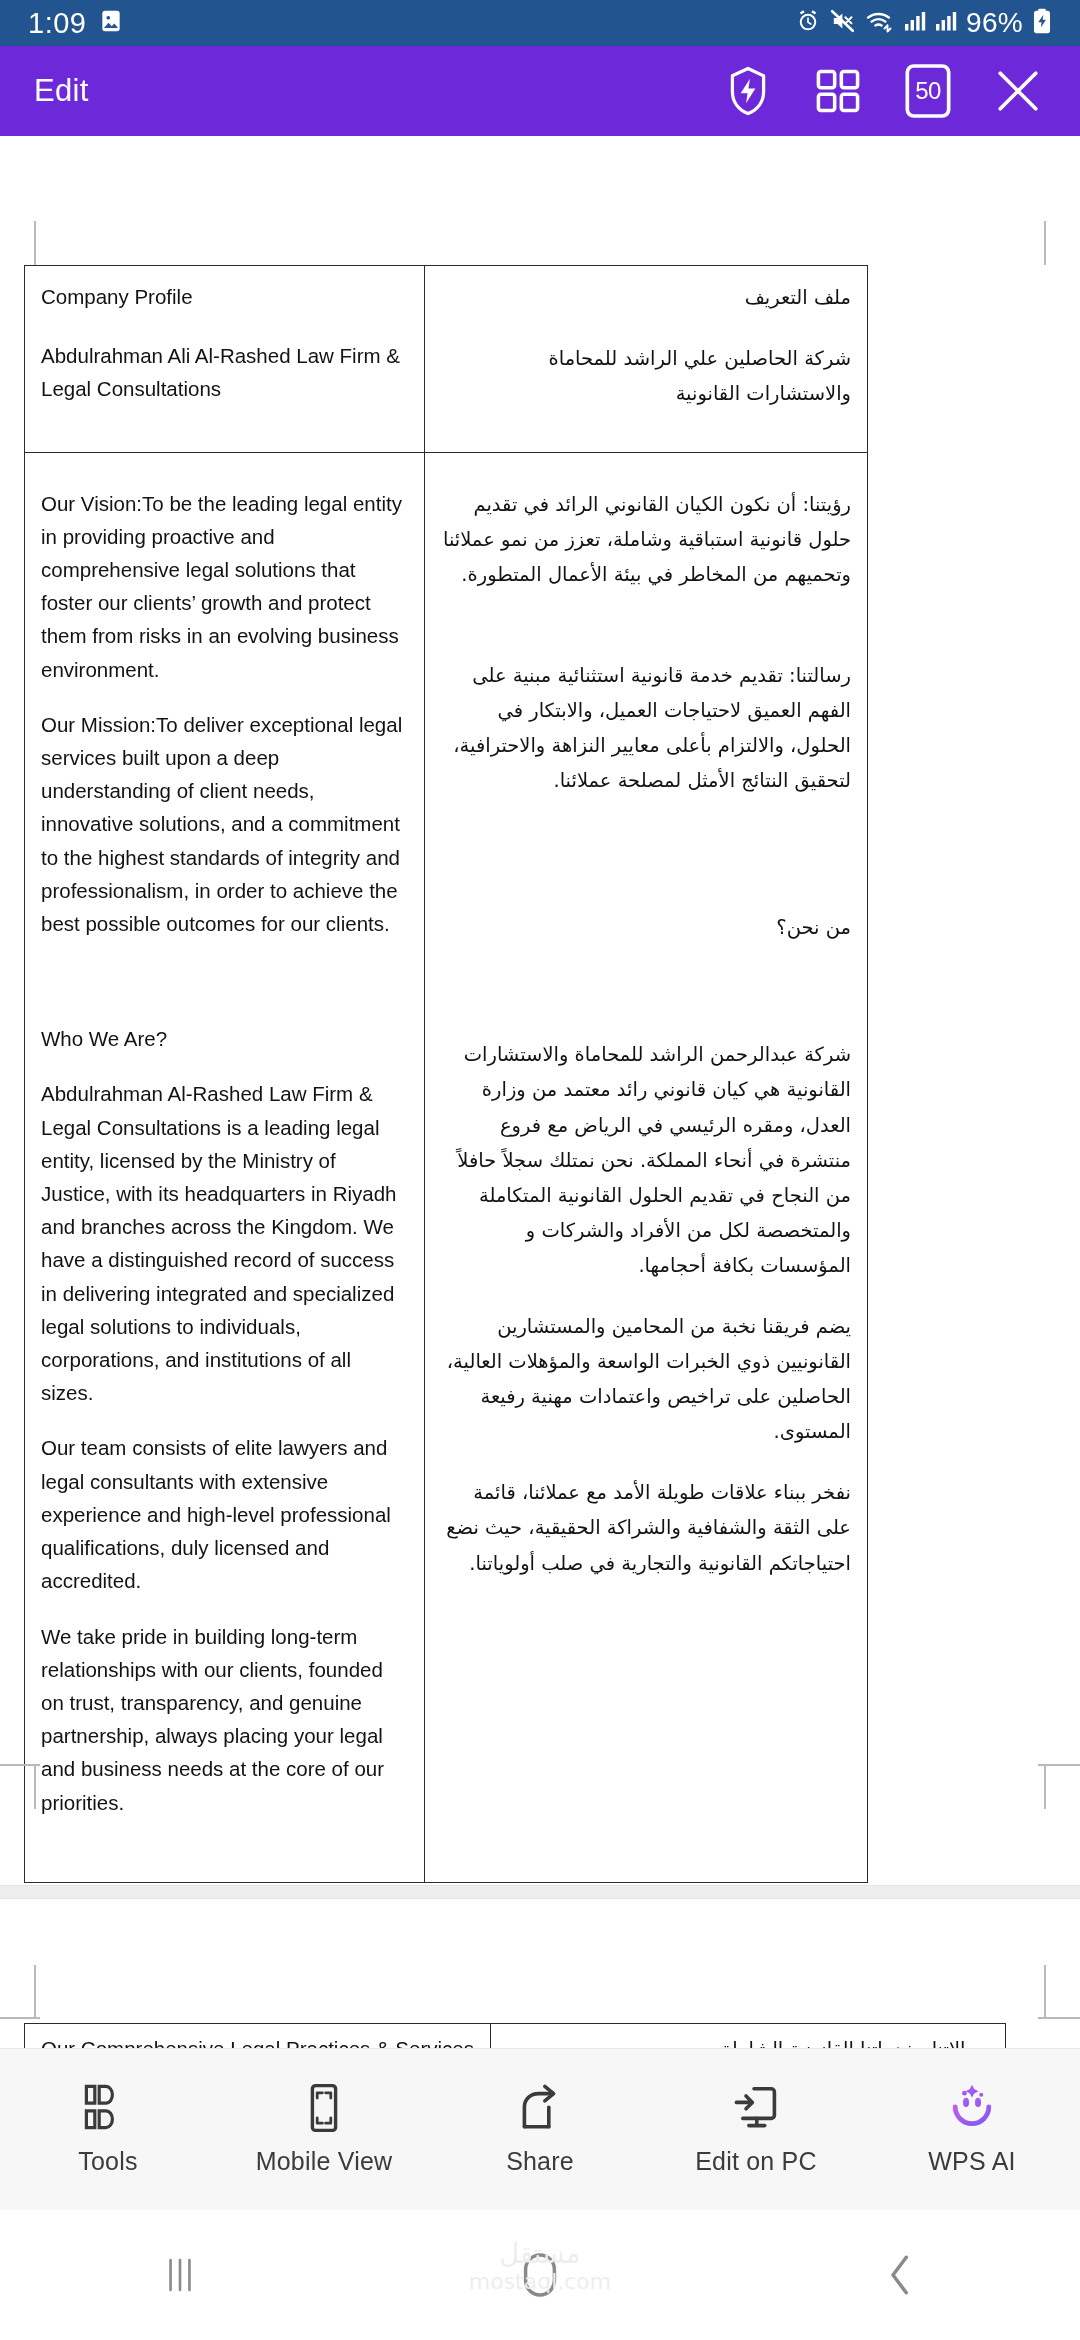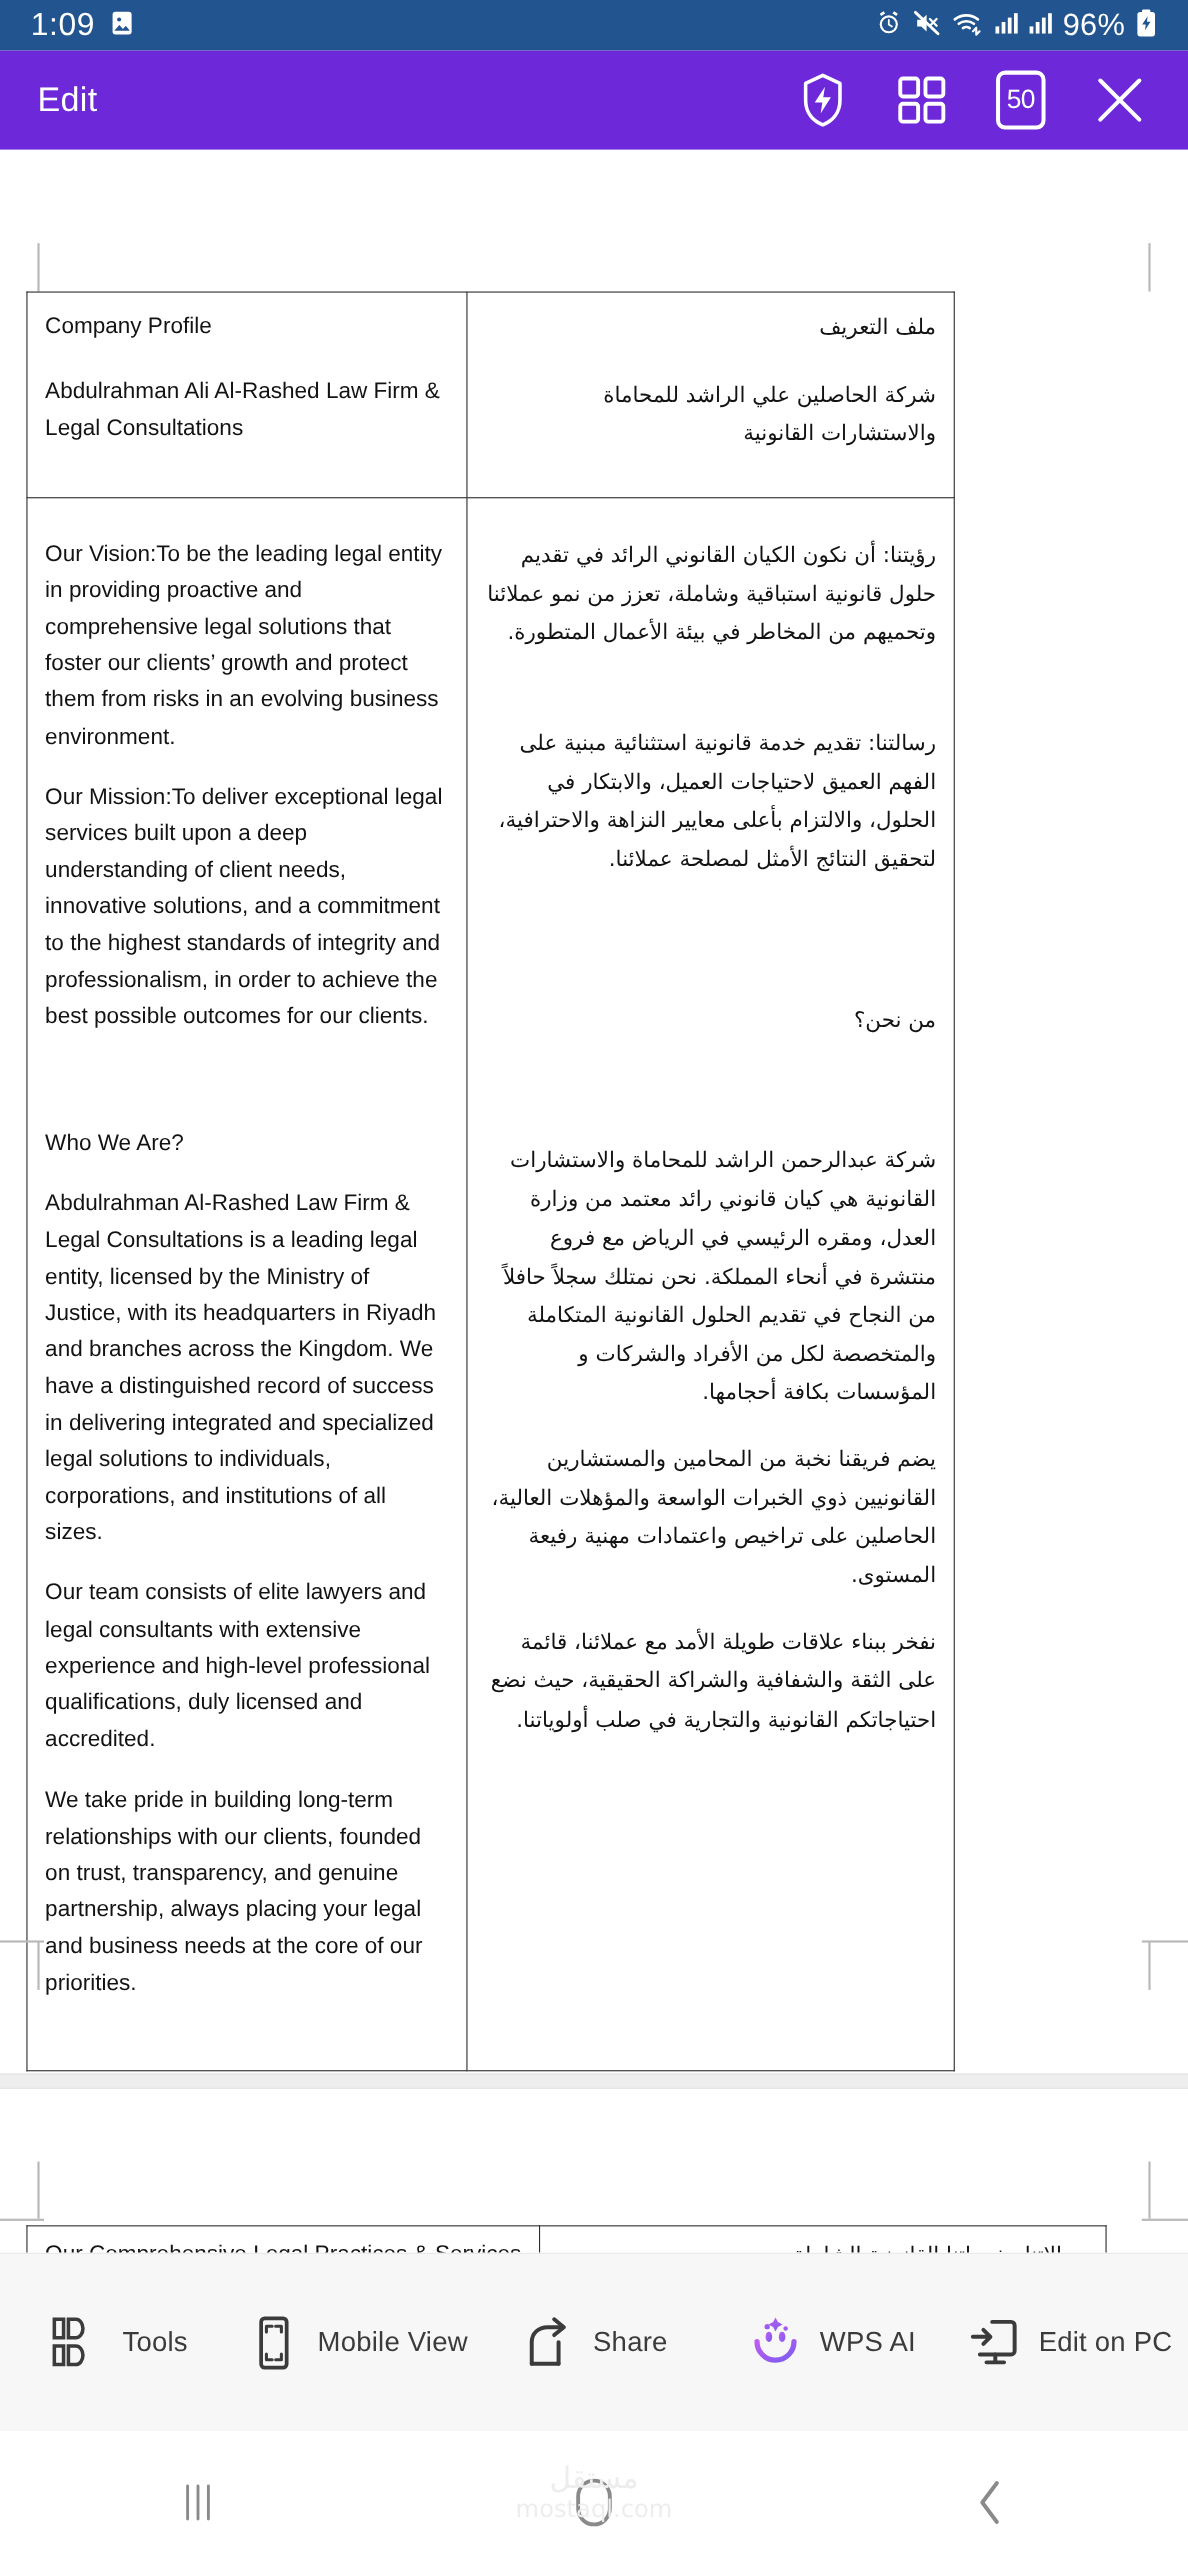--- a/index.html
+++ b/index.html
@@ -97,21 +97,21 @@
 
   
   .bottom-nav {
     position: absolute; left: 0; bottom: 130px;
     width: 1080px; height: 162px;
     background: #f7f7f7;
     border-top: 1px solid #e8e8e8;
     display: flex; align-items: center;
   }
   .nav-item {
-    flex: 1; display: flex; 
+    flex: 1; display: flex; flex-direction: column;
     align-items: center; justify-content: center; gap: 14px;
     cursor: pointer;
   }
   .nav-icon { height: 50px; display: flex; align-items: center; justify-content: center; }
   .nav-label { font-size: 25px; color: #3b3b3b; letter-spacing: .2px; }
 
   
   .sys-nav {
     position: absolute; left: 0; bottom: 0;
     width: 1080px; height: 130px;
@@ -340,20 +340,31 @@
   <div class="nav-item">
     <span class="nav-icon">
       <svg width="52" height="52" viewBox="0 0 26 26">
         <path d="M5.2 22.4V12.6c0-4 3-6.8 7.2-6.8h6.4" stroke="#3b3b3b" stroke-width="1.8" fill="none" stroke-linecap="round" stroke-linejoin="round"></path>
         <path d="M5.2 22.4h12.2" stroke="#3b3b3b" stroke-width="1.8" stroke-linecap="round"></path>
         <path d="M17.4 22.4V12.6" stroke="#3b3b3b" stroke-width="1.8" stroke-linecap="round"></path>
         <path d="M15.4 2.2l4.4 3.6-4.4 3.6" stroke="#3b3b3b" stroke-width="1.8" fill="none" stroke-linecap="round" stroke-linejoin="round"></path>
       </svg>
     </span>
     <span class="nav-label">Share</span>
+  </div>
+
+  <div class="nav-item">
+    <span class="nav-icon">
+      <svg width="52" height="52" viewBox="0 0 26 26">
+        <path d="M12 3.4h8.6a1.6 1.6 0 0 1 1.6 1.6v11.6a1.6 1.6 0 0 1-1.6 1.6H6.4" stroke="#3b3b3b" stroke-width="1.8" fill="none" stroke-linecap="round"></path>
+        <path d="M13.4 18.2v3.6M9.4 21.8h8" stroke="#3b3b3b" stroke-width="1.8" stroke-linecap="round"></path>
+        <path d="M3.2 10.2h7.8M8 7l3.2 3.2L8 13.4" stroke="#3b3b3b" stroke-width="1.8" fill="none" stroke-linecap="round" stroke-linejoin="round"></path>
+      </svg>
+    </span>
+    <span class="nav-label">Edit on PC</span>
   </div>
 
   <div class="nav-item">
     <span class="nav-icon">
       <svg width="52" height="52" viewBox="0 0 26 26">
         <defs>
           <linearGradient id="aig" x1="0" y1="0" x2="1" y2="1">
             <stop offset="0%" stop-color="#c15cf0"></stop>
             <stop offset="100%" stop-color="#7b5cf0"></stop>
           </linearGradient>
@@ -361,31 +372,20 @@
         <path d="M4.6 12.4a8.4 8.4 0 0 0 16.8 0" stroke="url(#aig)" stroke-width="2.4" fill="none" stroke-linecap="round"></path>
         <ellipse cx="10" cy="10.2" rx="1.5" ry="2.3" fill="url(#aig)"></ellipse>
         <ellipse cx="16" cy="10.2" rx="1.5" ry="2.3" fill="url(#aig)"></ellipse>
         <path d="M13 1.4l1.1 2.1 2.1 1.1-2.1 1.1-1.1 2.1-1.1-2.1-2.1-1.1 2.1-1.1z" fill="url(#aig)"></path>
         <circle cx="9.2" cy="5.6" r="1.2" fill="url(#aig)"></circle>
         <circle cx="17.6" cy="6.4" r="1" fill="url(#aig)"></circle>
       </svg>
     </span>
     <span class="nav-label">WPS AI</span>
   </div>
-
-  <div class="nav-item">
-    <span class="nav-icon">
-      <svg width="52" height="52" viewBox="0 0 26 26">
-        <path d="M12 3.4h8.6a1.6 1.6 0 0 1 1.6 1.6v11.6a1.6 1.6 0 0 1-1.6 1.6H6.4" stroke="#3b3b3b" stroke-width="1.8" fill="none" stroke-linecap="round"></path>
-        <path d="M13.4 18.2v3.6M9.4 21.8h8" stroke="#3b3b3b" stroke-width="1.8" stroke-linecap="round"></path>
-        <path d="M3.2 10.2h7.8M8 7l3.2 3.2L8 13.4" stroke="#3b3b3b" stroke-width="1.8" fill="none" stroke-linecap="round" stroke-linejoin="round"></path>
-      </svg>
-    </span>
-    <span class="nav-label">Edit on PC</span>
-  </div>
 </div>
 
 <div class="sys-nav">
   <div class="sys-btn">
     <svg width="42" height="42" viewBox="0 0 24 24">
         <path d="M6.6 3.4v17.2M12 3.4v17.2M17.4 3.4v17.2" stroke="#8a8a8a" stroke-width="1.5" stroke-linecap="round"></path>
       </svg>
   </div>
   <div class="sys-btn">
     <svg width="42" height="48" viewBox="0 0 22 26">

